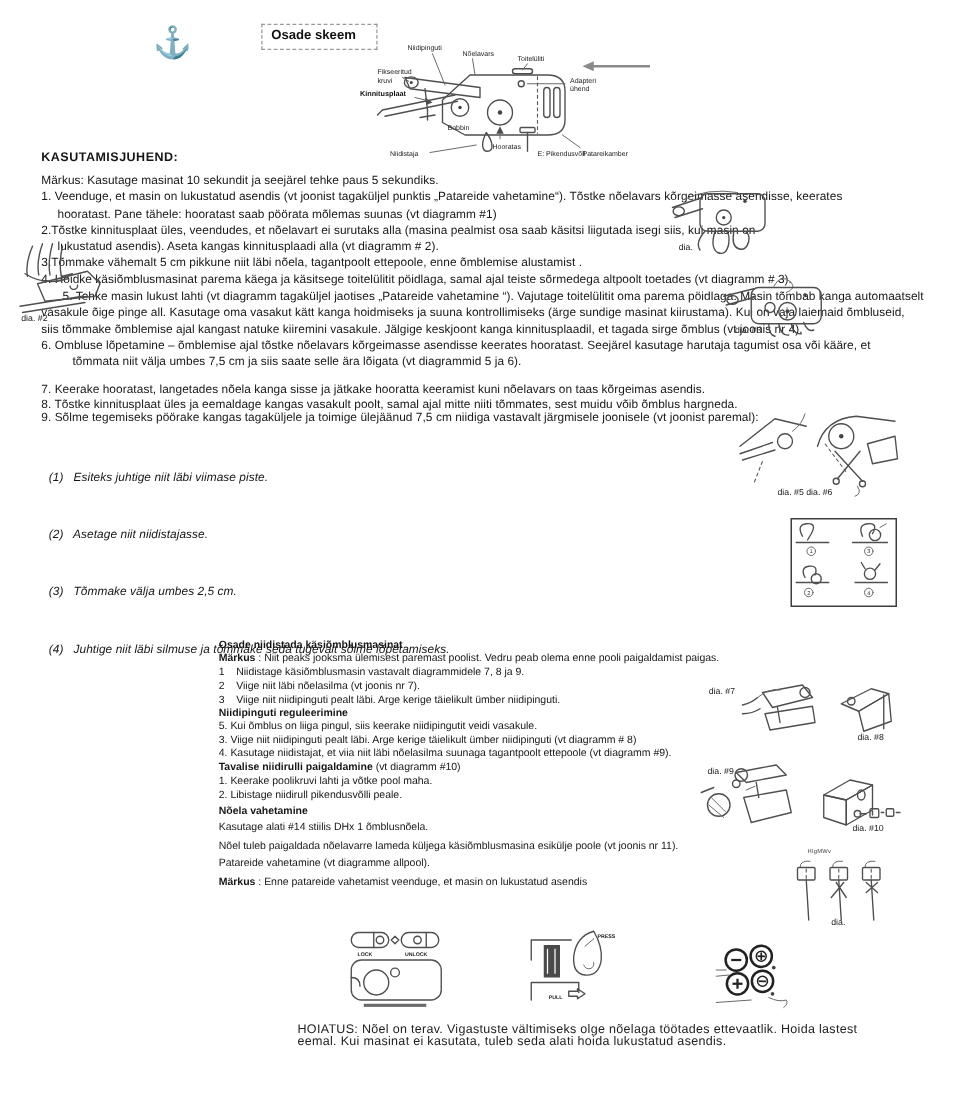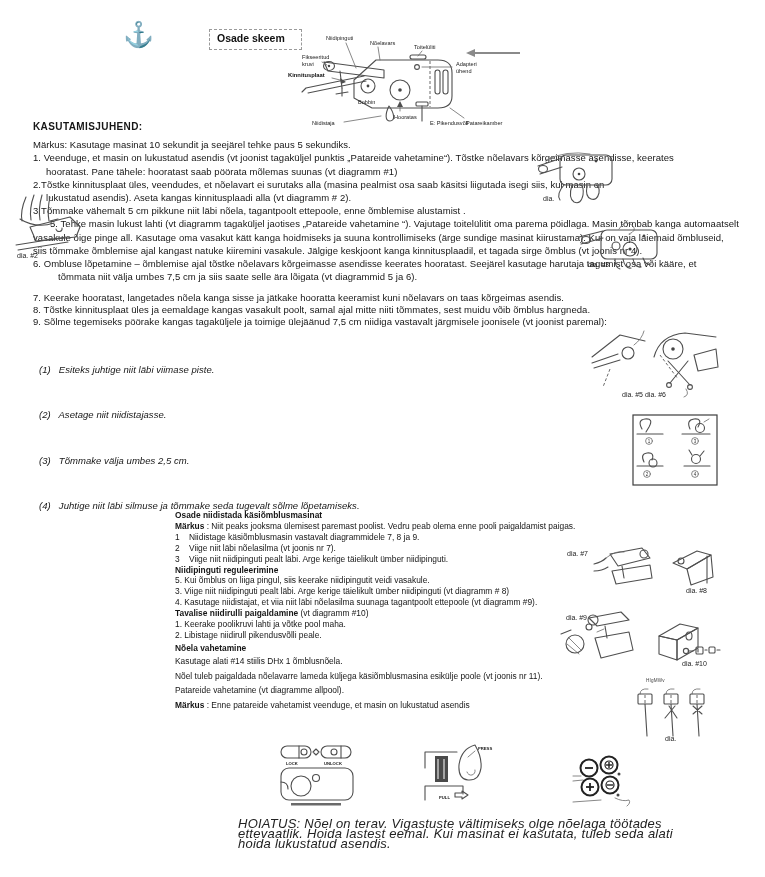--- a/index.html
+++ b/index.html
@@ -28,40 +28,40 @@
   .subs{margin-left:6px;margin-top:3px;line-height:15.2px;white-space:pre-wrap;font-style:italic;}
   
   .mid-txt{font-size:8.4px;line-height:10.9px;width:432px;}
   .mid-txt p{margin:0;white-space:pre-wrap;}
   .mid-txt .bld{font-weight:bold;}
   .loose p{line-height:14.8px;}
   
   .dlabel{font-size:7px;color:#222;}
   .tinytxt{font-size:4.6px;color:#444;letter-spacing:.2px;}
   
-  .warning{font-size:13px;line-height:10px;letter-spacing:.25px;color:#222;width:452px;font-style:italic;}
+  .warning{font-size:10px;line-height:10px;letter-spacing:.25px;color:#222;width:452px;}
   
   svg{overflow:visible;}
   .sk{stroke:#4f4f4f;fill:none;stroke-width:1.1;stroke-linecap:round;stroke-linejoin:round;}
   .skthin{stroke:#6a6a6a;fill:none;stroke-width:.8;stroke-linecap:round;}
   .skdash{stroke:#5a5a5a;fill:none;stroke-width:.9;stroke-dasharray:3,2;}
   .skfill{fill:#444;stroke:none;}
   .lbl{fill:#222;stroke:none;font-size:5.6px;font-family:"Liberation Sans",sans-serif;}
   .lblb{fill:#111;stroke:none;font-size:5.8px;font-weight:bold;font-family:"Liberation Sans",sans-serif;}
   .svgtxt{fill:#222;stroke:none;font-size:4.2px;font-weight:bold;font-family:"Liberation Sans",sans-serif;}
   .numtxt{fill:#333;stroke:none;font-size:4.5px;font-family:"Liberation Sans",sans-serif;text-anchor:middle;}
 </style>
 </head>
 <body>
 
 <div id="page">
 
   <div class="abs anchor" style="left:123px;top:22px;">⚓</div>
 
-  <div class="abs osade-box" style="left:209px;top:29px;">
+  <div class="abs osade-box" style="left:209px;top:19px;">
     <span>Osade skeem</span>
   </div>
 
   <svg class="abs" style="left:288px;top:28px;" width="240" height="107" viewBox="0 0 240 107">
 
     <path class="sk" d="M36,34 L96,42 L96,50 L40,43 Z"></path>
     <ellipse class="sk" cx="41" cy="38" rx="5.5" ry="4.5"></ellipse>
     <circle class="skfill" cx="41" cy="38" r="1.2"></circle>
     <line class="sk" x1="52" y1="43" x2="54" y2="60"></line>
     <line class="sk" x1="54" y1="60" x2="54" y2="68"></line>
@@ -117,20 +117,21 @@
     <text class="lbl" x="24" y="97">Niidistaja</text>
     <text class="lbl" x="142" y="97">E: Pikendusvõll</text>
   </svg>
 
   <div class="abs main-txt" style="left:33px;top:120px;width:710px;">
     <div class="h-head">KASUTAMISJUHEND:</div>
     <p class="note">Märkus: Kasutage masinat 10 sekundit ja seejärel tehke paus 5 sekundiks.</p>
     <p class="hang st1">1. Veenduge, et masin on lukustatud asendis (vt joonist tagaküljel punktis „Patareide vahetamine“). Tõstke nõelavars kõrgeimasse asendisse, keerates hooratast. Pane tähele: hooratast saab pöörata mõlemas suunas (vt diagramm #1)</p>
     <p class="hang st2">2.Tõstke kinnitusplaat üles, veendudes, et nõelavart ei surutaks alla (masina pealmist osa saab käsitsi liigutada isegi siis, kui masin on lukustatud asendis). Aseta kangas kinnitusplaadi alla (vt diagramm # 2).</p>
     <p class="hang st3">3.Tõmmake vähemalt 5 cm pikkune niit läbi nõela, tagantpoolt ettepoole, enne õmblemise alustamist .</p>
+    <p class="hang st4">4. Hoidke käsiõmblusmasinat parema käega ja käsitsege toitelülitit pöidlaga, samal ajal teiste sõrmedega altpoolt toetades (vt diagramm # 3).</p>
     <p class="st5">5. Tehke masin lukust lahti (vt diagramm tagaküljel jaotises „Patareide vahetamine “). Vajutage toitelülitit oma parema pöidlaga. Masin tõmbab kanga automaatselt vasakule õige pinge all. Kasutage oma vasakut kätt kanga hoidmiseks ja suuna kontrollimiseks (ärge sundige masinat kiirustama). Kui on vaja laiemaid õmbluseid, siis tõmmake õmblemise ajal kangast natuke kiiremini vasakule. Jälgige keskjoont kanga kinnitusplaadil, et tagada sirge õmblus (vt joonis nr 4).</p>
     <p class="st6">6. Ombluse lõpetamine – õmblemise ajal tõstke nõelavars kõrgeimasse asendisse keerates hooratast. Seejärel kasutage harutaja tagumist osa või kääre, et tõmmata niit välja umbes 7,5 cm ja siis saate selle ära lõigata (vt diagrammid 5 ja 6).</p>
     <div class="tight">
       <p>7. Keerake hooratast, langetades nõela kanga sisse ja jätkake hooratta keeramist kuni nõelavars on taas kõrgeimas asendis.</p>
       <p>8. Tõstke kinnitusplaat üles ja eemaldage kangas vasakult poolt, samal ajal mitte niiti tõmmates, sest muidu võib õmblus hargneda.</p>
       <p class="st9">9. Sõlme tegemiseks pöörake kangas tagaküljele ja toimige ülejäänud 7,5 cm niidiga vastavalt järgmisele joonisele (vt joonist paremal):</p>
       <div class="subs">
         <p>(1)   Esiteks juhtige niit läbi viimase piste.</p>
         <p>(2)   Asetage niit niidistajasse.</p>
         <p>(3)   Tõmmake välja umbes 2,5 cm.</p>

